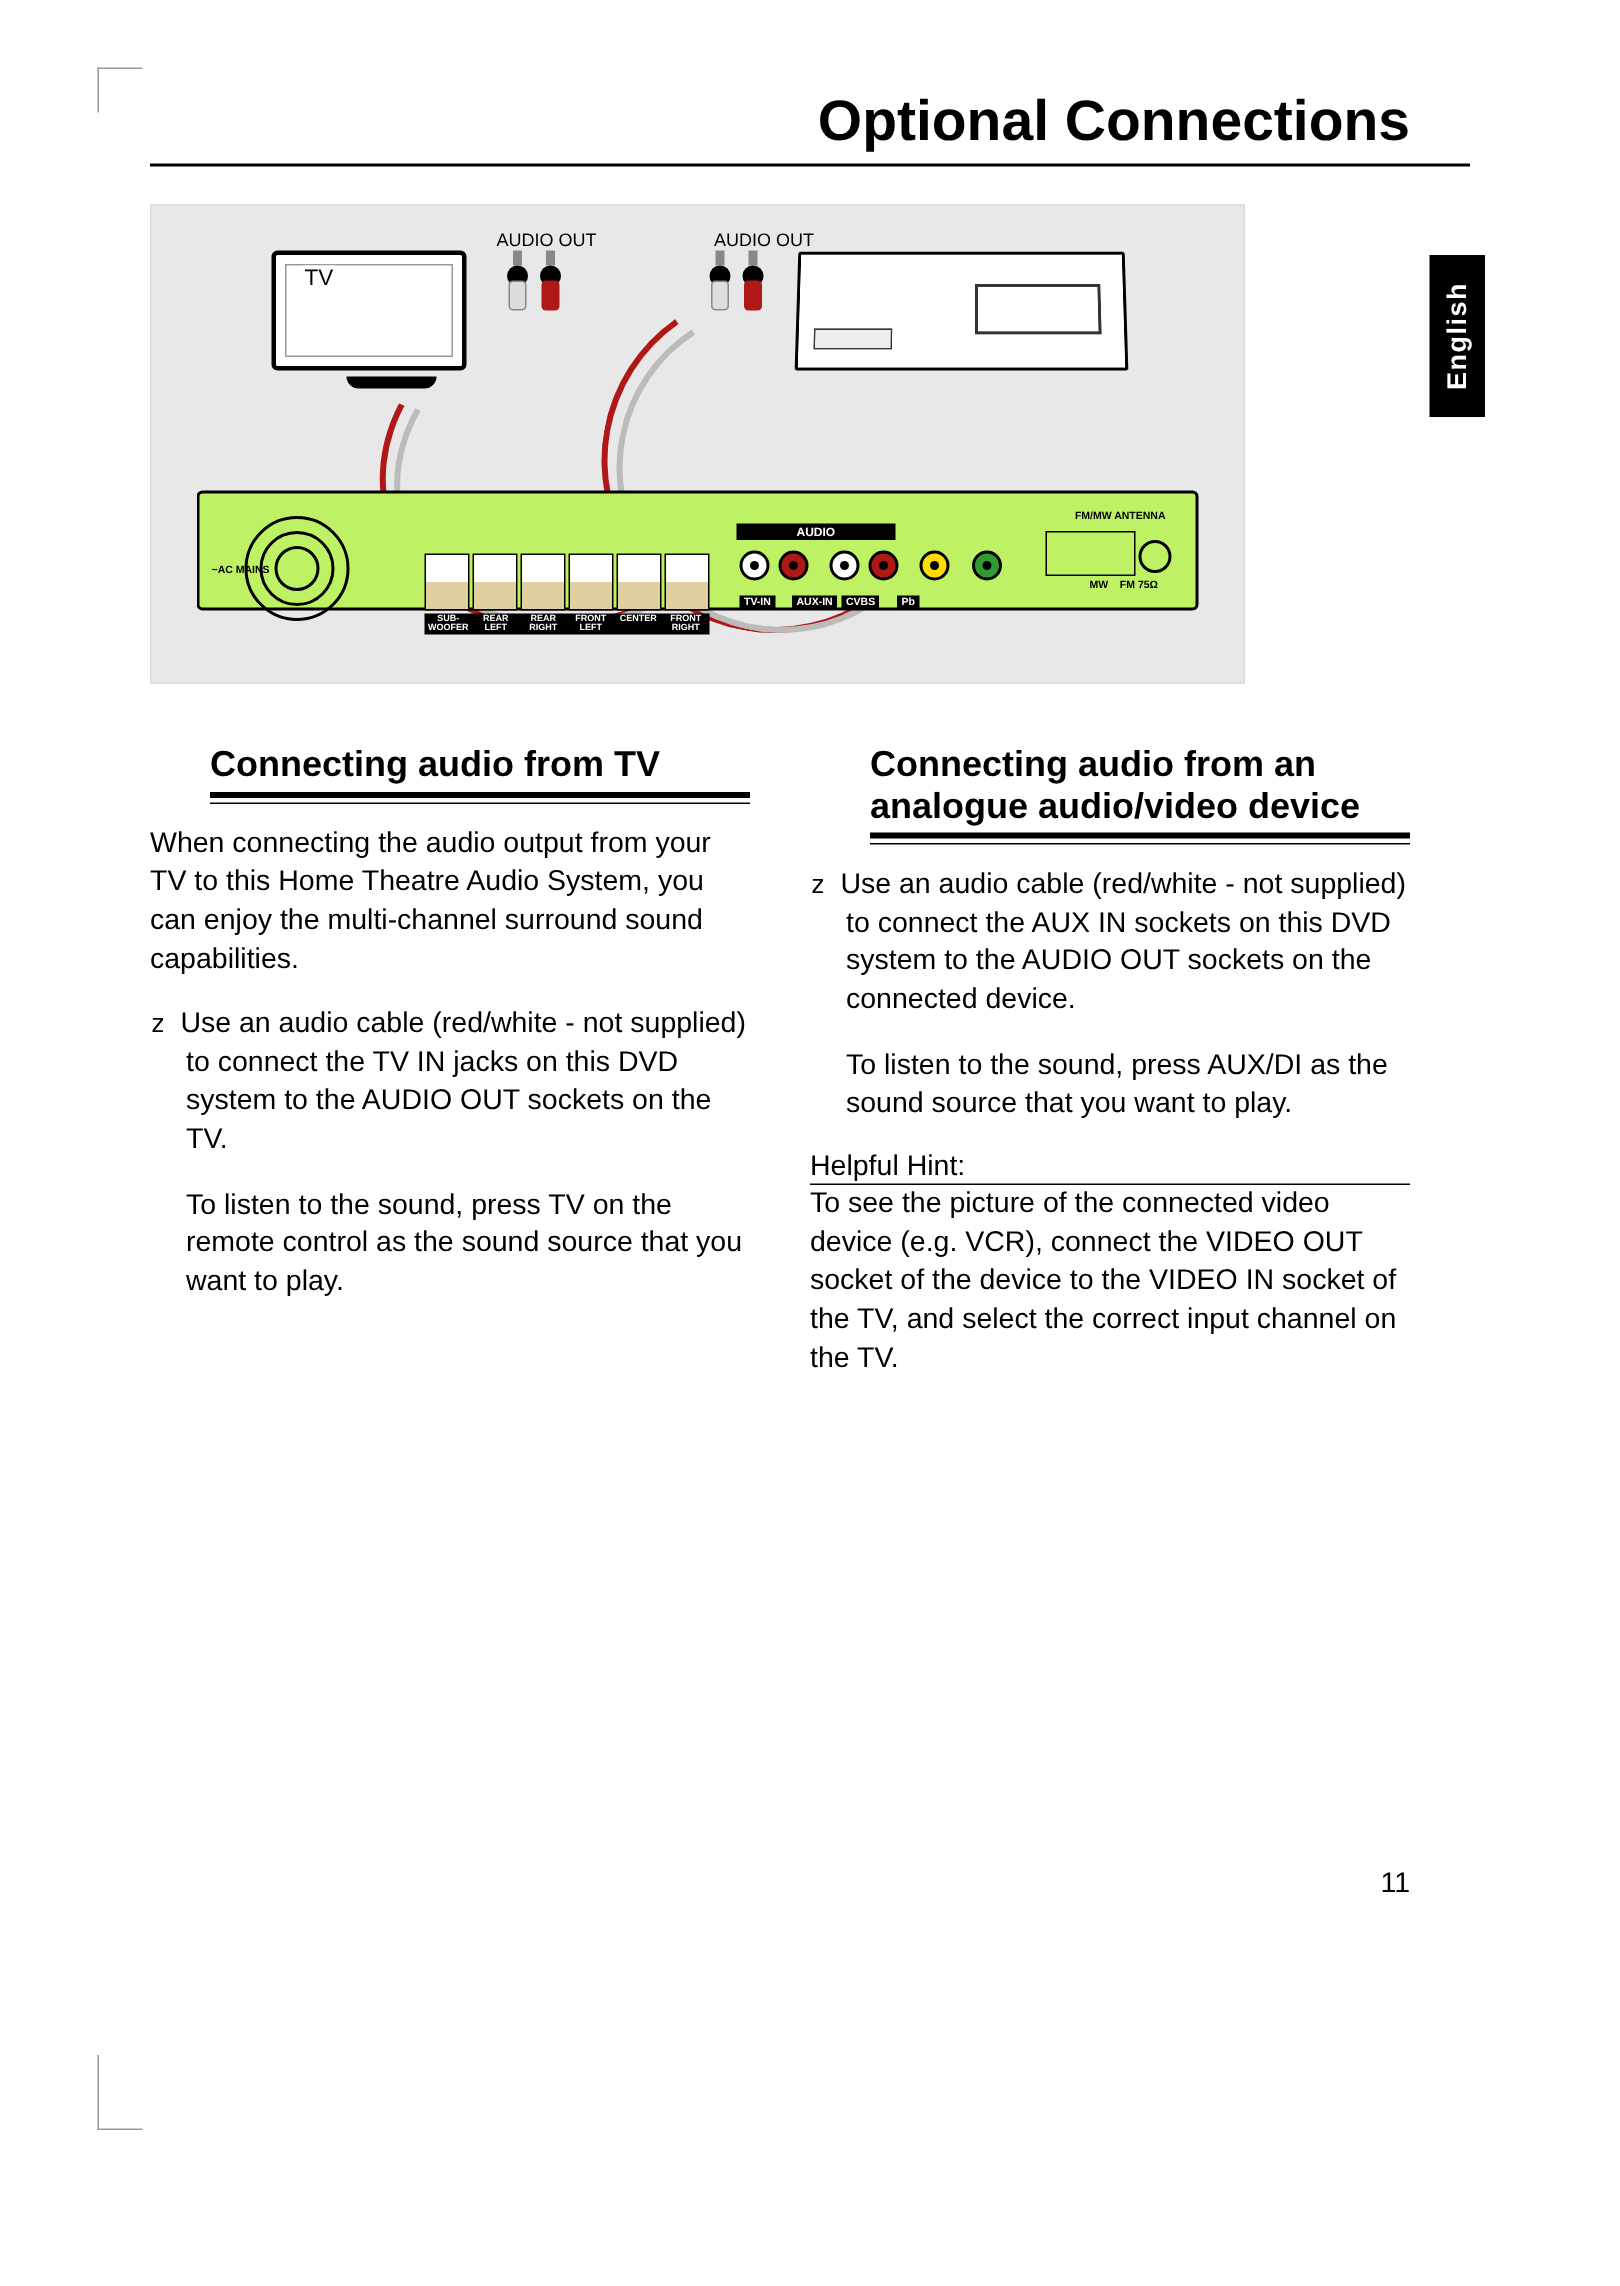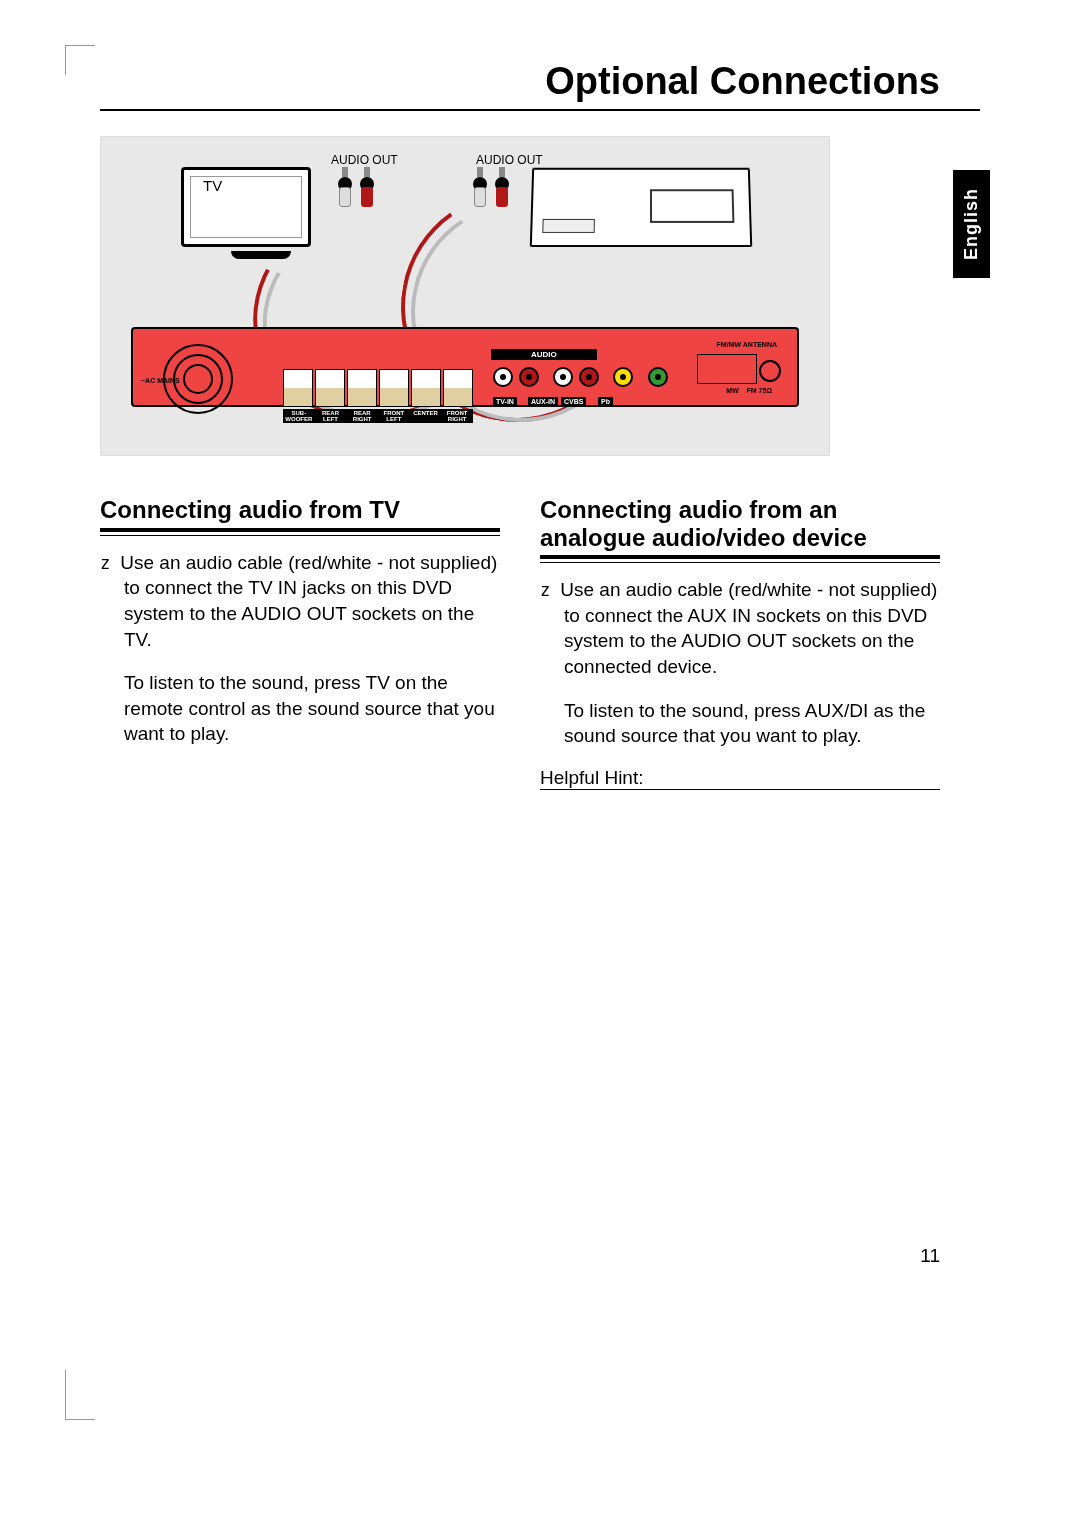--- a/index.html
+++ b/index.html
@@ -126,21 +126,21 @@
   .cable.white{ border-bottom-color:#bbb; border-left-color:#bbb;}
   .c1 { left:150px; top:60px; width:260px; height:220px; transform:rotate(-20deg);}
   .c2 { left:160px; top:70px; width:250px; height:210px; transform:rotate(-18deg);}
   .c3 { left:300px; top:55px; width:230px; height:230px; transform:rotate(10deg);}
   .c4 { left:310px; top:65px; width:220px; height:220px; transform:rotate(12deg);}
 
   
   .receiver {
     position:absolute;
     left: 30px; right: 30px; top: 190px; height: 80px;
-    background:#ef4444; border:2px solid #000; border-radius:4px;
+    background:#bef264; border:2px solid #000; border-radius:4px;
   }
   .recv-fan{
     position:absolute; left:30px; top:15px; width:70px; height:70px;
     border:2px solid #000; border-radius:50%;
   }
   .recv-fan::before, .recv-fan::after{
     content:""; position:absolute; border:2px solid #000; border-radius:50%;
   }
   .recv-fan::before{ left:8px; top:8px; right:8px; bottom:8px;}
   .recv-fan::after{ left:18px; top:18px; right:18px; bottom:18px;}
@@ -182,20 +182,21 @@
   }
   .col { flex: 1; }
   h2.section {
     font-size: 24px;
     font-weight: bold;
     line-height: 1.15;
     padding-bottom: 4px;
     border-bottom: 4px solid #000;
     position: relative;
     margin-bottom: 18px;
+    margin-left: 40px;
   }
   h2.section::after{
     content:"";
     position:absolute; left:0; right:0; bottom:-8px;
     border-bottom:1px solid #000;
   }
   p.body {
     font-size: 19px;
     line-height: 1.35;
     margin-bottom: 18px;
@@ -312,35 +313,37 @@
       <div class="ant-sub">
         <span>MW</span>&nbsp;&nbsp;&nbsp;
         <span>FM 75Ω</span>
       </div>
     </div>
   </div>
 
   <div class="columns">
     <div class="col">
       <h2 class="section">Connecting audio from TV</h2>
+      <p class="body">When connecting the audio output from your TV to this Home Theatre Audio System, you can enjoy the multi-channel surround sound capabilities.</p>
       <p class="bullet">
         <span class="z">z</span><span>Use an audio cable (red/white - not supplied) to connect the </span><span class="b">TV IN</span><span> jacks on this DVD system to the AUDIO OUT sockets on the TV.</span>
       </p>
       <p class="body" style="padding-left:24px;">
         <span>To listen to the sound, press </span><span class="b">TV</span><span> on the remote control as the sound source that you want to play.</span>
       </p>
     </div>
 
     <div class="col">
       <h2 class="section">Connecting audio from an analogue audio/video device</h2>
       <p class="bullet">
         <span class="z">z</span><span>Use an audio cable (red/white - not supplied) to connect the </span><span class="b">AUX IN</span><span> sockets on this DVD system to the AUDIO OUT sockets on the connected device.</span>
       </p>
       <p class="body" style="padding-left:24px;">
         <span>To listen to the sound, press </span><span class="b">AUX/DI</span><span> as the sound source that you want to play.</span>
       </p>
       <p class="hint-head"><span class="underline">Helpful Hint:</span></p>
+      <p class="hint-body">To see the picture of the connected video device (e.g. VCR), connect the VIDEO OUT socket of the device to the VIDEO IN socket of the TV, and select the correct input channel on the TV.</p>
     </div>
   </div>
 
 
   <div class="page-num">11</div>
 </div>
 
 </body></html>

